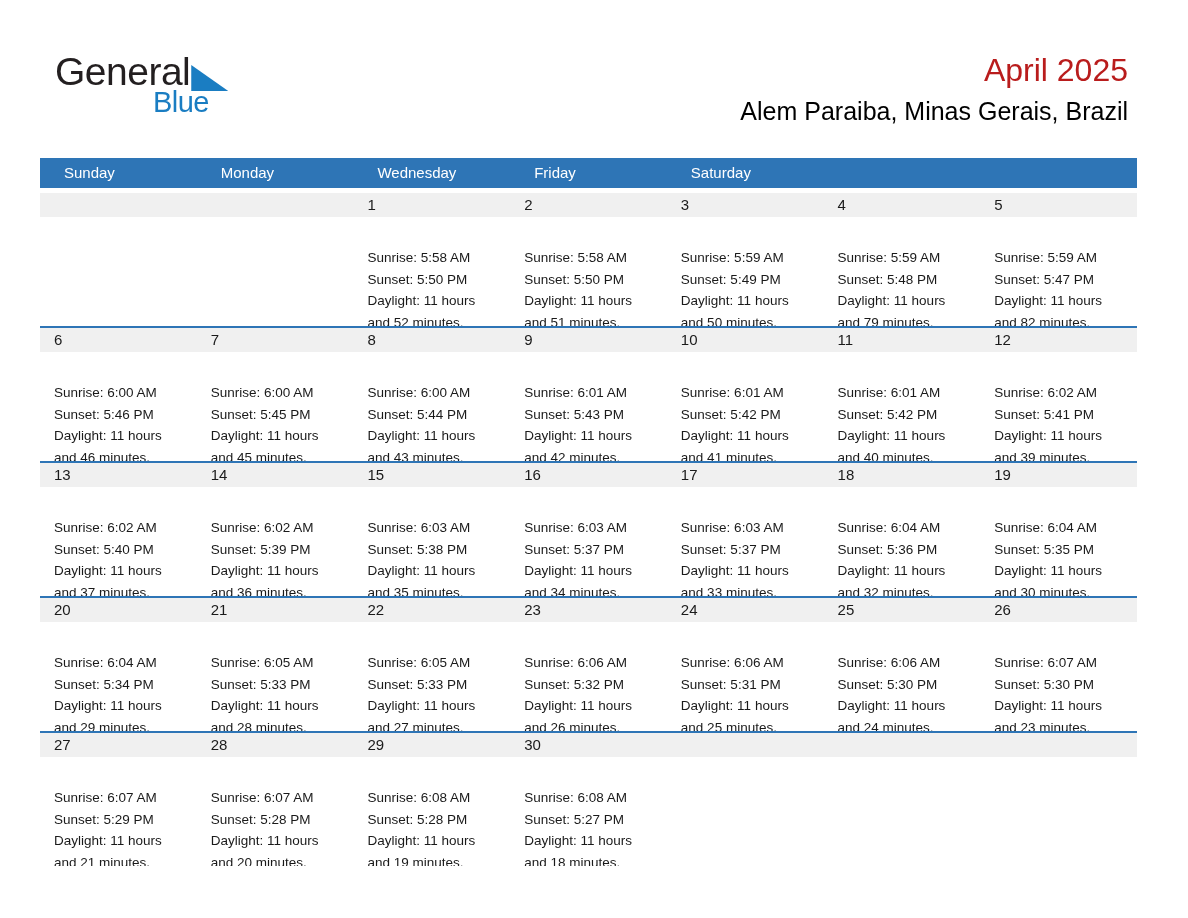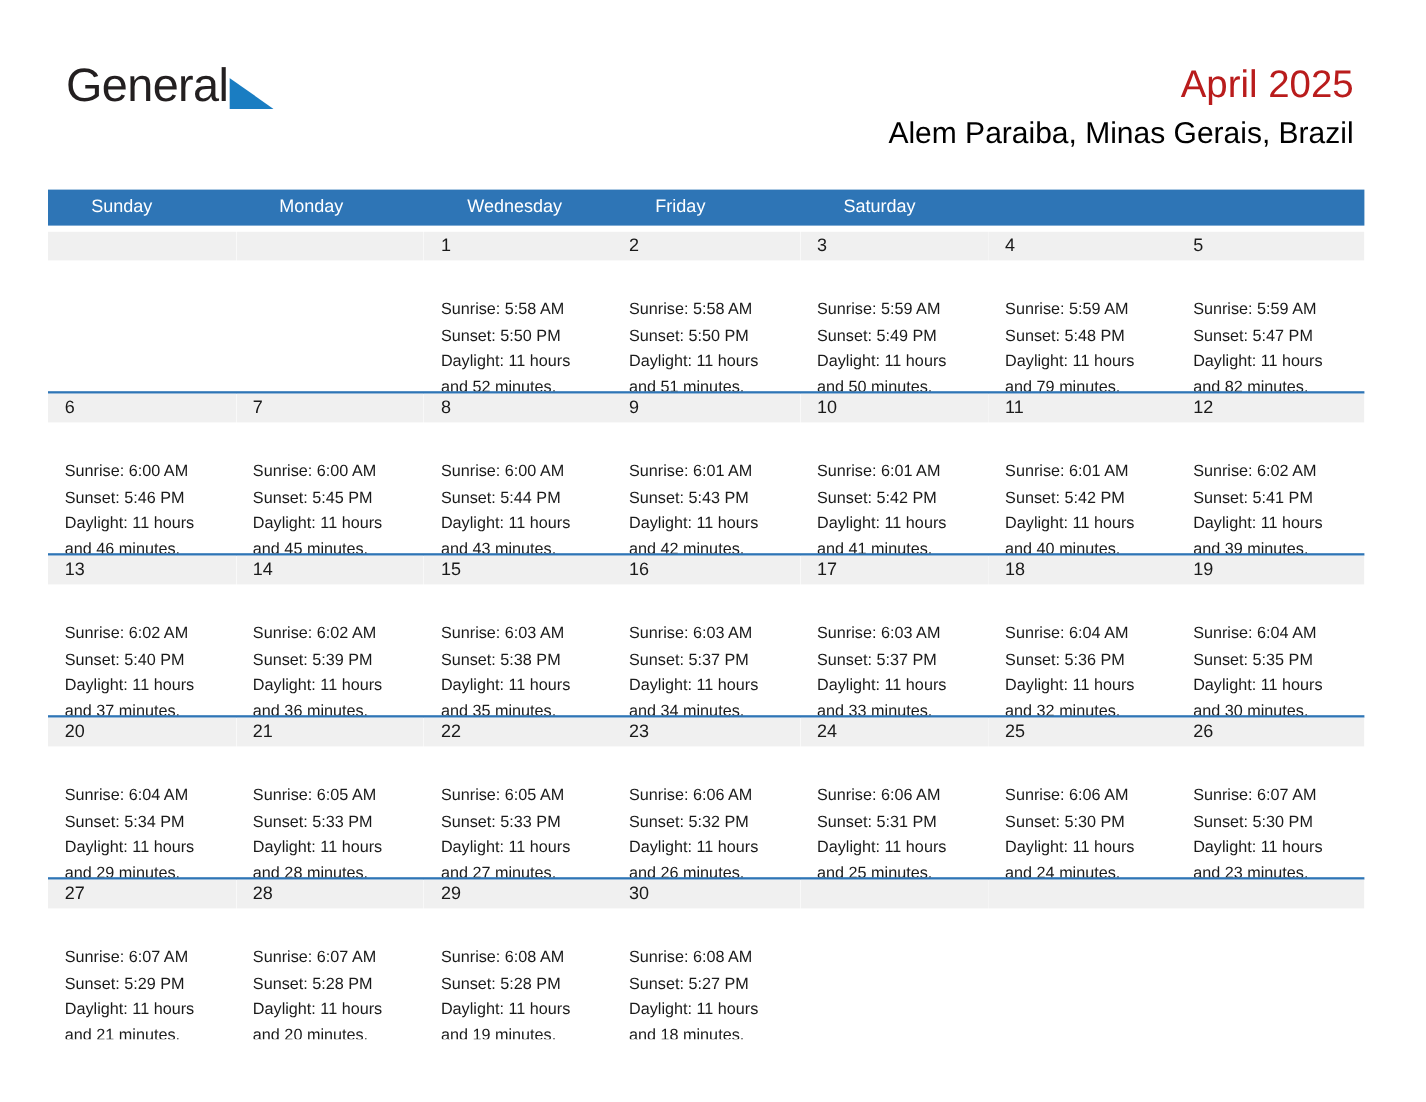--- a/index.html
+++ b/index.html
@@ -25,21 +25,21 @@
   .logo-blue-txt{font-size:29px;font-weight:400;color:var(--logo-blue);
             text-align:right;width:154px;margin-top:-3px;letter-spacing:-0.5px;}
   .titles{text-align:right;}
   .month-title{font-size:32px;font-weight:400;color:#b91c1c;line-height:1.15;}
   .location{font-size:25px;font-weight:400;color:#000;margin-top:8px;}
 
   
   .calendar{width:1097px;margin:6px 0 0 40px;}
   .weekday-row{display:grid;grid-template-columns:repeat(7,1fr);
       background:var(--header-bar);height:30px;}
-  .wd{color:#fff;font-size:15px;line-height:30px;padding-left:36px;
+  .wd{color:#fff;font-size:15px;line-height:30px;padding-left:24px;
       overflow:hidden;white-space:nowrap;}
   .grid{margin-top:3px;}
   .week{display:grid;grid-template-columns:repeat(7,1fr);
       height:135px;border-top:2px solid var(--row-divider);}
   .week.first{border-top:2px solid transparent;}
   .cell{overflow:hidden;}
   .daynum{height:24px;background:var(--day-strip);font-size:15px;
       line-height:24px;padding-left:14px;color:#1a1a1a;}
   .cellbody{padding:3px 4px 0 14px;margin-top:27px;}
   .line{font-size:13.5px;line-height:21.5px;color:#1a1a1a;white-space:nowrap;}
@@ -48,20 +48,21 @@
 <body>
 
 <div class="page">
 
   <div class="top">
     <div class="logo">
       <div class="logo-row1">
         <span class="logo-general">General</span>
         <span class="logo-tri"></span>
       </div>
+      <div class="logo-blue-txt">Blue</div>
     </div>
     <div class="titles">
       <div class="month-title">April 2025</div>
       <div class="location">Alem Paraiba, Minas Gerais, Brazil</div>
     </div>
   </div>
 
   <div class="calendar">
     <div class="weekday-row">
         <div class="wd">Sunday</div>

